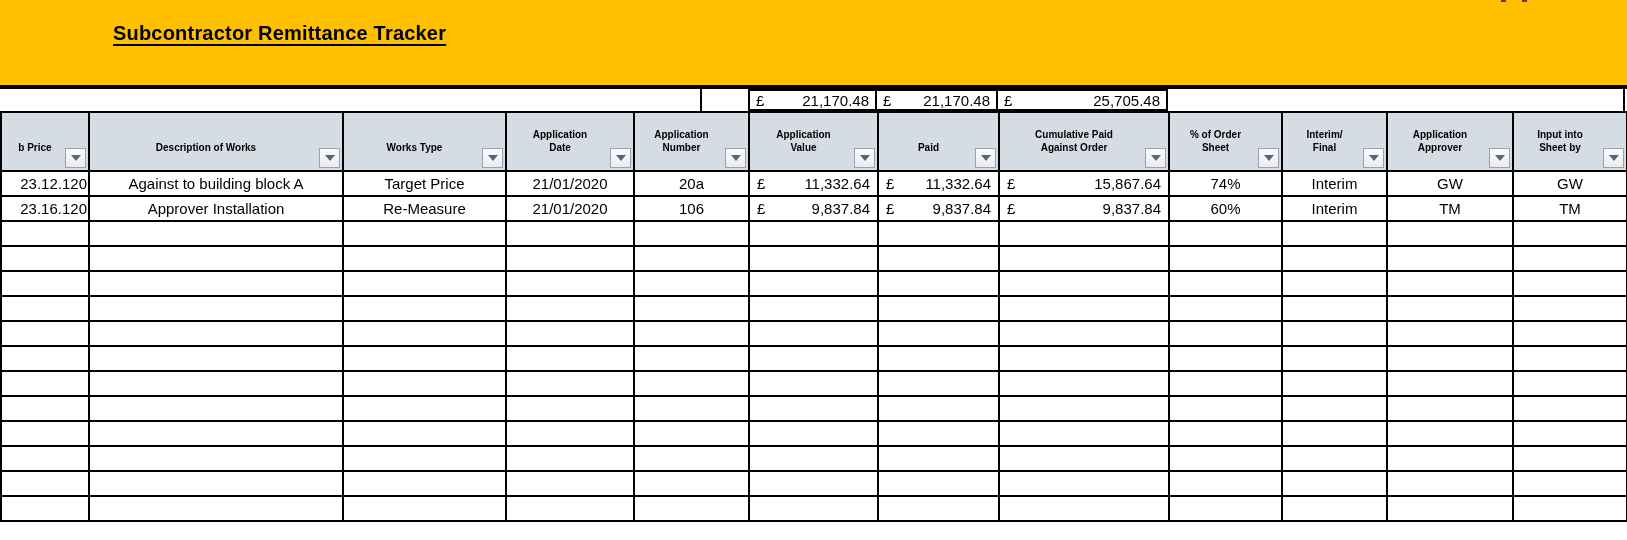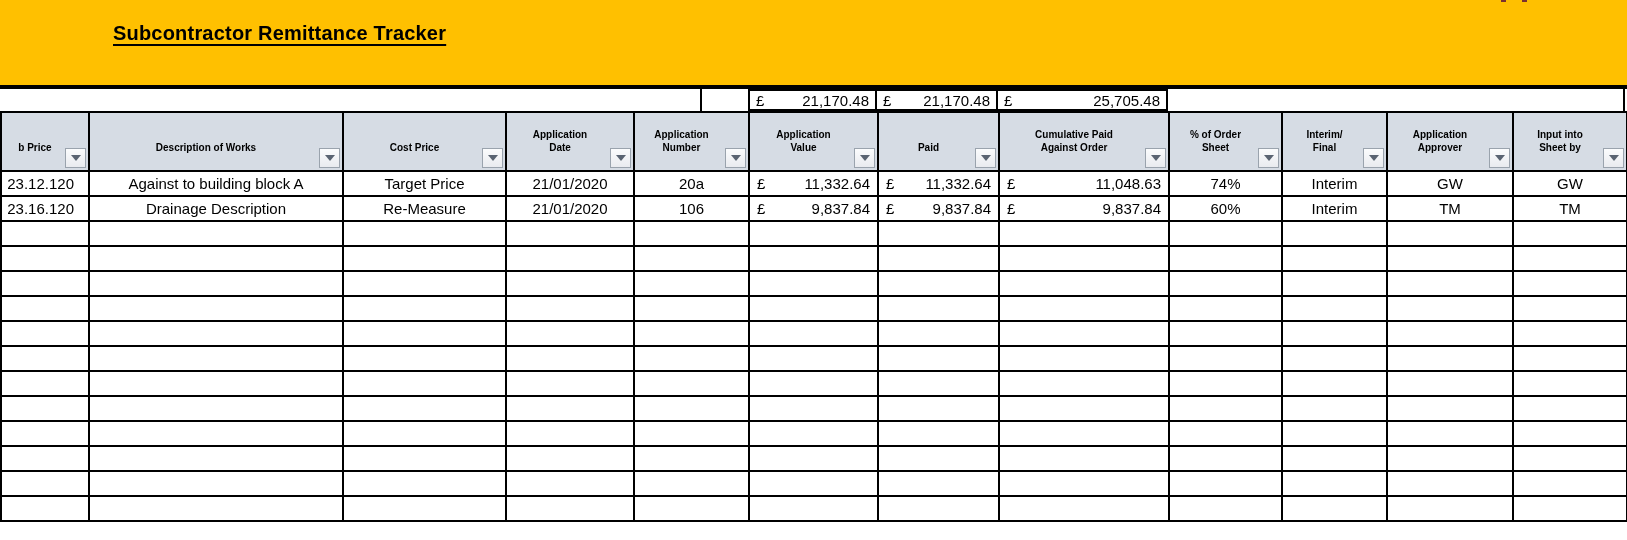--- a/index.html
+++ b/index.html
@@ -53,21 +53,21 @@
     border:1px solid #9aa3ad;box-sizing:border-box;
     display:flex;align-items:center;justify-content:center;cursor:pointer;
   }
   .arrow{
     width:0;height:0;border-left:5px solid transparent;
     border-right:5px solid transparent;border-top:6px solid #5a6472;
   }
   td{
     height:25px;font-size:15px;text-align:center;padding:0 4px;background:#fff;
   }
-  td.code{text-align:right;padding-right:14px;}
+  td.code{text-align:right;padding-right:1px;}
   td.cur-cell{padding:0;}
   .curwrap{
     display:flex;align-items:center;justify-content:space-between;
     padding:0 7px;width:100%;box-sizing:border-box;
   }
 </style>
 </head>
 <body>
 
 <div class="banner">
@@ -112,21 +112,21 @@
     <tr>
       <th>
         <span>b Price</span>
         <span class="filter-btn"><i class="arrow"></i></span>
       </th>
       <th>
         <span>Description of Works</span>
         <span class="filter-btn"><i class="arrow"></i></span>
       </th>
       <th>
-        <span>Cost Price</span>
+        <span>Works Type</span>
         <span class="filter-btn"><i class="arrow"></i></span>
       </th>
       <th>
         <span>Application
 Date</span>
         <span class="filter-btn"><i class="arrow"></i></span>
       </th>
       <th>
         <span>Application
 Number</span>
@@ -183,31 +183,31 @@
       </td>
       <td class="cur-cell">
         <div class="curwrap">
             <span>£</span>
             <span>11,332.64</span>
           </div>
       </td>
       <td class="cur-cell">
         <div class="curwrap">
             <span>£</span>
-            <span>11,048.63</span>
+            <span>15,867.64</span>
           </div>
       </td>
       <td>74%</td>
       <td>Interim</td>
       <td>GW</td>
       <td>GW</td>
     </tr>
     <tr>
       <td class="code">23.16.120</td>
-      <td>Drainage Description</td>
+      <td>Approver Installation</td>
       <td>Re-Measure</td>
       <td>21/01/2020</td>
       <td>106</td>
       <td class="cur-cell">
         <div class="curwrap">
             <span>£</span>
             <span>9,837.84</span>
           </div>
       </td>
       <td class="cur-cell">

